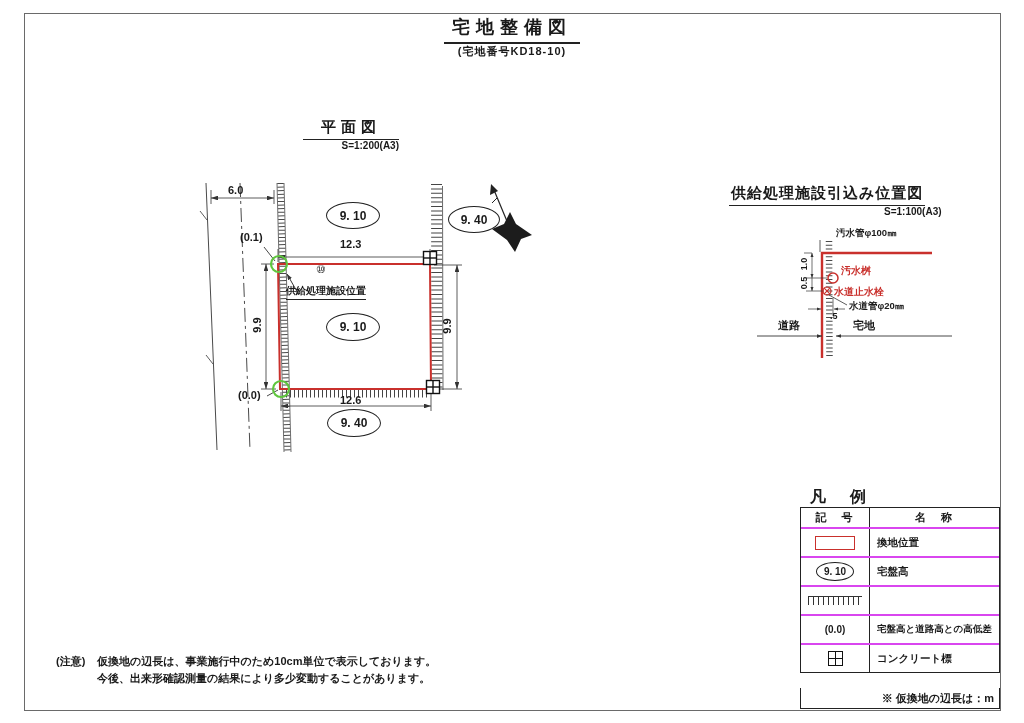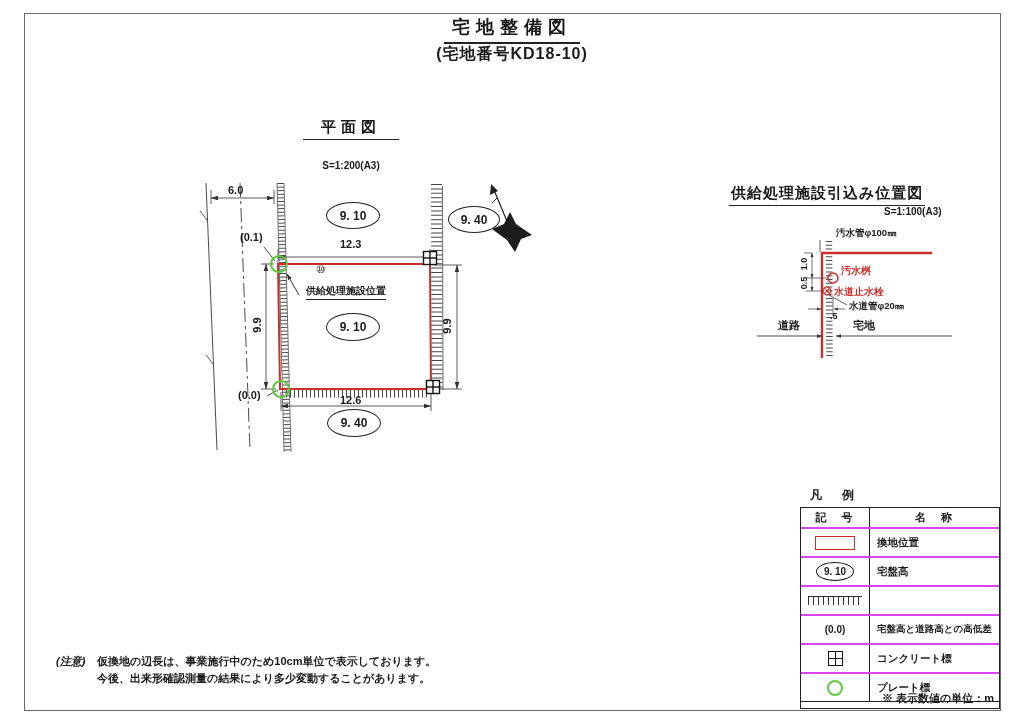--- a/index.html
+++ b/index.html
@@ -5,31 +5,31 @@
   html,body{margin:0;padding:0;background:#e8e8e8;}
   .page{position:relative;width:1024px;height:723px;background:#ffffff;overflow:hidden;
         font-family:"Liberation Sans",sans-serif;color:#1a1a1a;}
   .frame{position:absolute;left:24px;top:13px;width:975px;height:696px;border:1.5px solid #6a6a6a;}
   svg.linework{position:absolute;left:0;top:0;}
   .lbl{position:absolute;white-space:nowrap;font-weight:bold;color:#1a1a1a;}
   .red{color:#c9302c;}
   .rot{transform:rotate(-90deg);transform-origin:center center;text-align:center;}
   .ctr{left:50%;transform:translateX(-50%);text-align:center;}
   .main-title{top:15px;font-size:18px;letter-spacing:6px;border-bottom:2px solid #222;padding:0 8px 3px 8px;}
-  .sub-title{top:44px;font-size:16px;letter-spacing:1px;font-weight:bold;text-align:center;}
+  .sub-title{top:44px;font-size:11px;letter-spacing:1px;font-weight:bold;text-align:center;}
   .sec-head{font-size:15px;letter-spacing:5px;border-bottom:1.5px solid #222;padding:0 2px 2px 2px;text-align:center;}
   .sec-scale{font-size:10px;font-weight:bold;}
   .dimlbl{font-size:11px;}
   .oval{position:absolute;border:1.3px solid #222;border-radius:50%;text-align:center;
         font-weight:bold;font-size:12px;display:flex;align-items:center;justify-content:center;}
   .fac{font-size:10px;border-bottom:1px solid #222;padding-bottom:1px;}
   .small{font-size:9.5px;}
   .note{font-size:11px;}
   
-  .lg-head-title{left:810px;top:487px;font-size:12px;letter-spacing:4px;}
+  .lg-head-title{left:810px;top:487px;font-size:16px;letter-spacing:4px;}
   .lg-table{position:absolute;left:800px;top:507px;width:200px;border:1.3px solid #222;box-sizing:border-box;}
   .lg-row{display:flex;border-top:2px solid #d946ef;}
   .lg-row:first-child{border-top:none;}
   .lg-c{box-sizing:border-box;display:flex;align-items:center;}
   .lg-sym{width:69px;border-right:1px solid #222;justify-content:center;}
   .lg-nm{width:129px;padding-left:7px;font-size:10.5px;font-weight:bold;}
   .lg-hrow{height:19px;}
   .lg-drow{height:27px;}
   .lg-hc{justify-content:center;font-size:11px;font-weight:bold;letter-spacing:2px;}
   .sym-rect{width:38px;height:12px;border:1.6px solid #c9302c;}
@@ -161,21 +161,21 @@
 
       <line x1="757" y1="336" x2="822" y2="336" stroke="#333" stroke-width="0.9" marker-end="url(#ar2)"></line>
       <line x1="952" y1="336" x2="836" y2="336" stroke="#333" stroke-width="0.9" marker-end="url(#ar2)"></line>
     </g>
   </svg>
 
   <div class="lbl ctr main-title">宅地整備図</div>
   <div class="lbl ctr sub-title">(宅地番号KD18-10)</div>
 
   <div class="lbl sec-head" style="left:303px;top:118px;width:92px;">平面図</div>
-  <div class="lbl sec-scale" style="left:303px;top:160px;width:96px;text-align:center;">S=1:200(A3)</div>
+  <div class="lbl sec-scale" style="left:303px;top:140px;width:96px;text-align:right;">S=1:200(A3)</div>
 
   <div class="lbl sec-head" style="left:729px;top:184px;letter-spacing:1px;">供給処理施設引込み位置図</div>
   <div class="lbl sec-scale" style="left:884px;top:206px;">S=1:100(A3)</div>
 
   <div class="lbl dimlbl" style="left:228px;top:184px;">6.0</div>
   <div class="lbl dimlbl" style="left:340px;top:238px;">12.3</div>
   <div class="lbl dimlbl" style="left:340px;top:394px;">12.6</div>
   <div class="lbl dimlbl rot" style="left:245px;top:319px;width:24px;">9.9</div>
   <div class="lbl dimlbl rot" style="left:435px;top:320px;width:24px;">9.9</div>
 
@@ -189,21 +189,21 @@
     <span>9. 40</span>
     </div>
   <div class="oval" style="left:326px;top:313px;width:52px;height:26px;">
     <span>9. 10</span>
     </div>
   <div class="oval" style="left:327px;top:409px;width:52px;height:26px;">
     <span>9. 40</span>
     </div>
 
   <div class="lbl" style="left:316px;top:263px;font-size:11px;font-weight:normal;">⑩</div>
-  <div class="lbl fac" style="left:306px;top:284px;">供給処理施設位置</div>
+  <div class="lbl fac" style="left:286px;top:284px;">供給処理施設位置</div>
 
   <div class="lbl small" style="left:836px;top:227px;">汚水管φ100㎜</div>
   <div class="lbl red" style="left:841px;top:264px;font-size:10px;">汚水桝</div>
   <div class="lbl red" style="left:834px;top:285px;font-size:10px;">水道止水栓</div>
   <div class="lbl small" style="left:849px;top:300px;">水道管φ20㎜</div>
   <div class="lbl" style="left:778px;top:318px;font-size:11px;">道路</div>
   <div class="lbl" style="left:853px;top:318px;font-size:11px;">宅地</div>
   <div class="lbl rot" style="left:794px;top:259px;width:20px;font-size:9px;">1.0</div>
   <div class="lbl rot" style="left:794px;top:278px;width:20px;font-size:9px;">0.5</div>
   <div class="lbl" style="left:830px;top:311px;font-size:9px;">.5</div>
@@ -239,26 +239,20 @@
           <span class="sym-zero">(0.0)</span>
         </div>
       <div class="lg-c lg-nm" style="font-size:9.5px;">宅盤高と道路高との高低差</div>
     </div>
     <div class="lg-row lg-drow">
       <div class="lg-c lg-sym">
           <div class="sym-concrete"></div>
         </div>
       <div class="lg-c lg-nm">コンクリート標</div>
     </div>
-    <div class="lg-row lg-drow">
-      <div class="lg-c lg-sym">
-          <div class="sym-plate"></div>
-        </div>
-      <div class="lg-c lg-nm">プレート標</div>
-    </div>
   </div>
-  <div class="lg-unit">※ 表示数値の単位：m</div>
-
-  <div class="lbl note" style="left:56px;top:654px;font-style:italic;">(注意)</div>
+  <div class="lg-unit">※ 仮換地の辺長は：m</div>
+
+  <div class="lbl note" style="left:56px;top:654px;">(注意)</div>
   <div class="lbl note" style="left:97px;top:654px;">仮換地の辺長は、事業施行中のため10cm単位で表示しております。</div>
   <div class="lbl note" style="left:97px;top:671px;">今後、出来形確認測量の結果により多少変動することがあります。</div>
 
 </div>
 
 </body></html>

